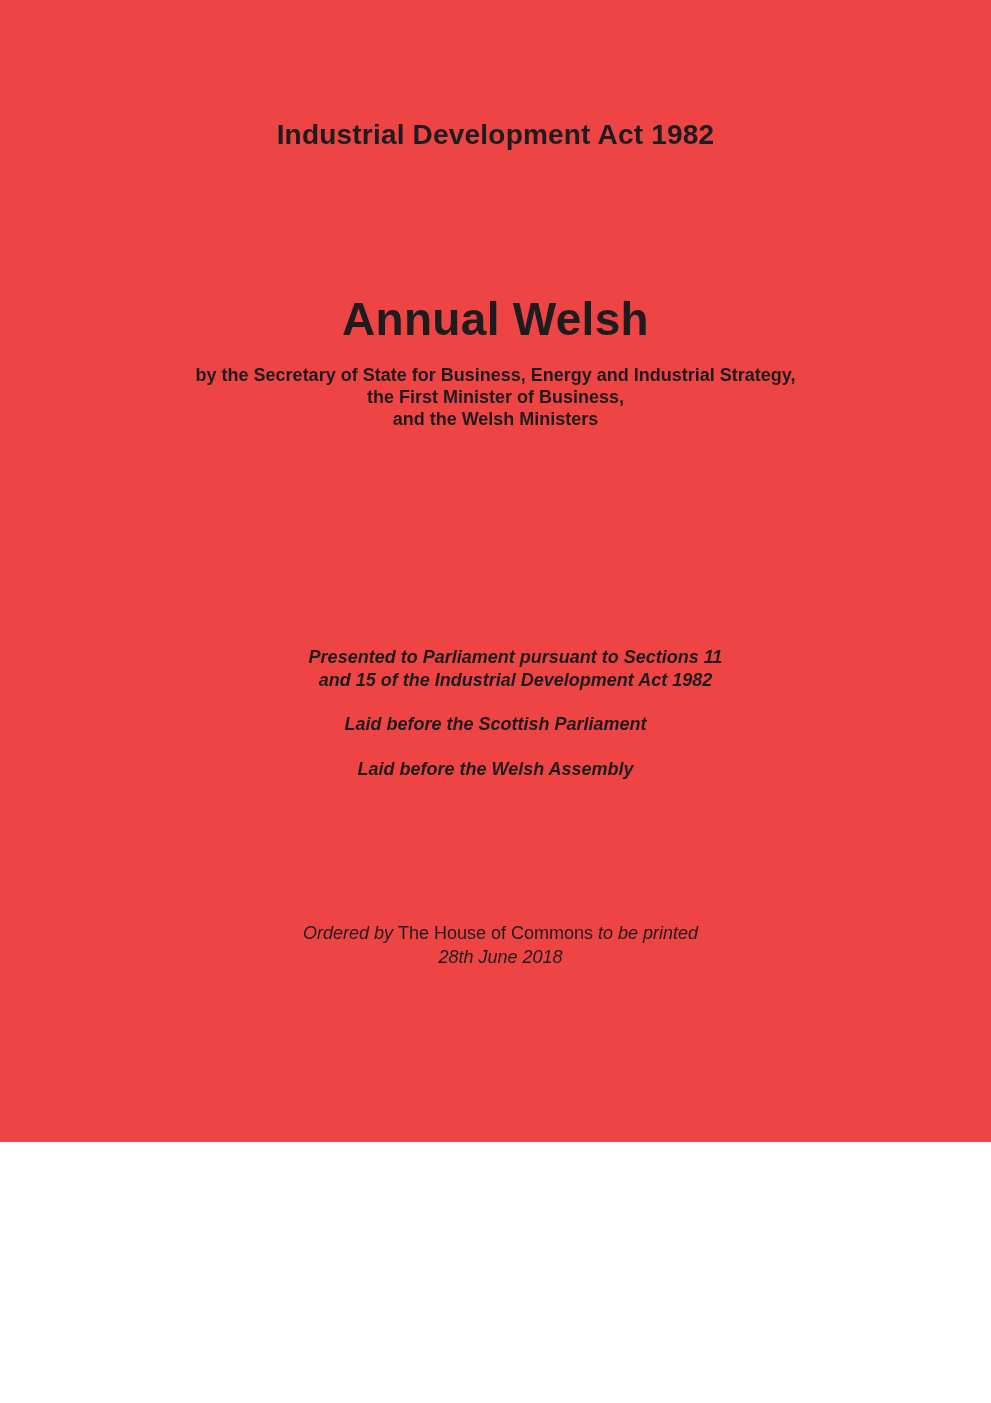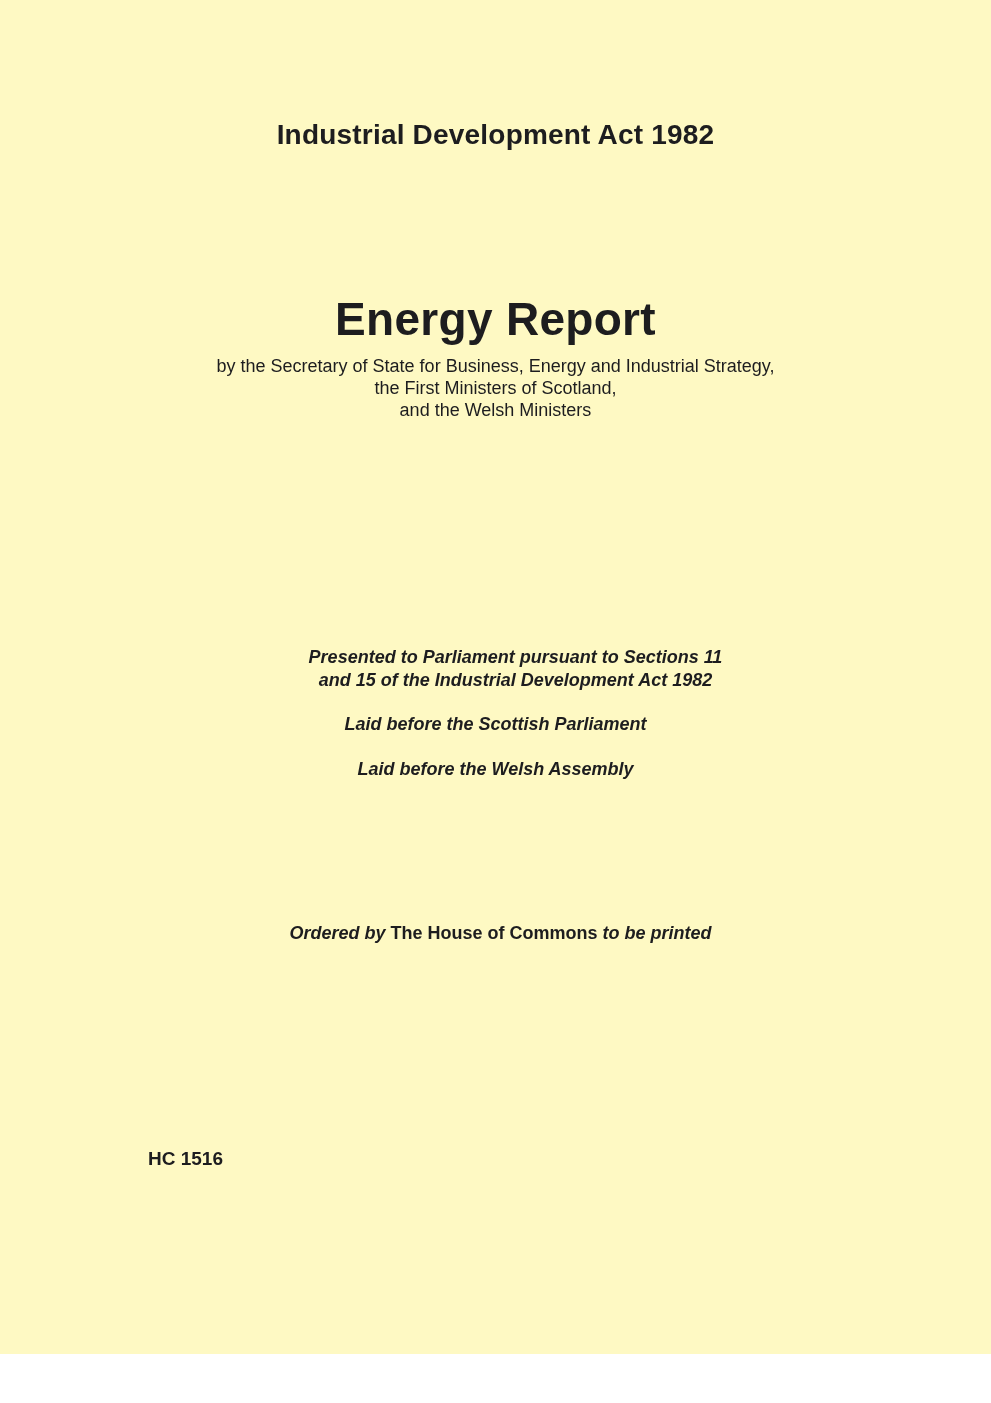--- a/index.html
+++ b/index.html
@@ -3,22 +3,22 @@
 <meta charset="utf-8">
 <style>
   html, body {
     margin: 0;
     padding: 0;
     background: #ffffff;
   }
   .page {
     position: relative;
     width: 991px;
-    height: 1354px;
-    background: #fef9c3;
+    height: 1142px;
+    background: #ef4444;
     font-family: "Liberation Sans", sans-serif;
     color: #1d1d1f;
     overflow: hidden;
   }
   .centered {
     position: absolute;
     left: 0;
     right: 0;
     text-align: center;
   }
@@ -31,23 +31,23 @@
     letter-spacing: 0.2px;
   }
   .main-title {
     top: 292px;
     font-size: 46px;
     font-weight: bold;
     margin: 0;
     letter-spacing: 0.3px;
   }
   .byline {
-    top: 355px;
+    top: 364px;
     font-size: 18px;
-    font-weight: normal;
+    font-weight: bold;
     line-height: 22px;
   }
   .period-line {
     top: 530px;
     font-size: 18px;
     font-weight: bold;
   }
   .presentation {
     top: 646px;
     font-size: 18px;
@@ -64,58 +64,59 @@
   }
   .laid-welsh {
     top: 759px;
     font-size: 18px;
     font-weight: bold;
     font-style: italic;
   }
   .order-block {
     top: 921px;
     font-size: 18px;
-    font-weight: bold;
+    font-weight: normal;
     line-height: 24px;
     padding-left: 10px;
   }
   .order-block .it { font-style: italic; }
   .order-block .rm { font-style: normal; }
   .hc-number {
     position: absolute;
     top: 1148px;
     left: 148px;
     font-size: 19px;
     font-weight: bold;
   }
 </style>
 </head>
 <body>
 
 <div class="page">
 
   <div class="centered act-title line">Industrial Development Act 1982</div>
 
-  <h1 class="centered main-title line">Energy Report</h1>
+  <h1 class="centered main-title line">Annual Welsh</h1>
 
   <div class="centered byline">
     <div class="line">by the Secretary of State for Business, Energy and Industrial Strategy,</div>
-    <div class="line">the First Ministers of Scotland,</div>
+    <div class="line">the First Minister of Business,</div>
     <div class="line">and the Welsh Ministers</div>
   </div>
 
 
   <div class="centered presentation">
     <div class="line">Presented to Parliament pursuant to Sections 11</div>
     <div class="line">and 15 of the Industrial Development Act 1982</div>
   </div>
 
   <div class="centered laid-scottish line">Laid before the Scottish Parliament</div>
 
   <div class="centered laid-welsh line">Laid before the Welsh Assembly</div>
 
   <div class="centered order-block">
     <div class="line"><span class="it line">Ordered by </span><span class="rm line">The House of Commons</span><span class="it line"> to be printed</span></div>
+    <div class="line it">28th June 2018</div>
   </div>
 
   <div class="hc-number line">HC 1516</div>
 
 </div>
 
 </body></html>

